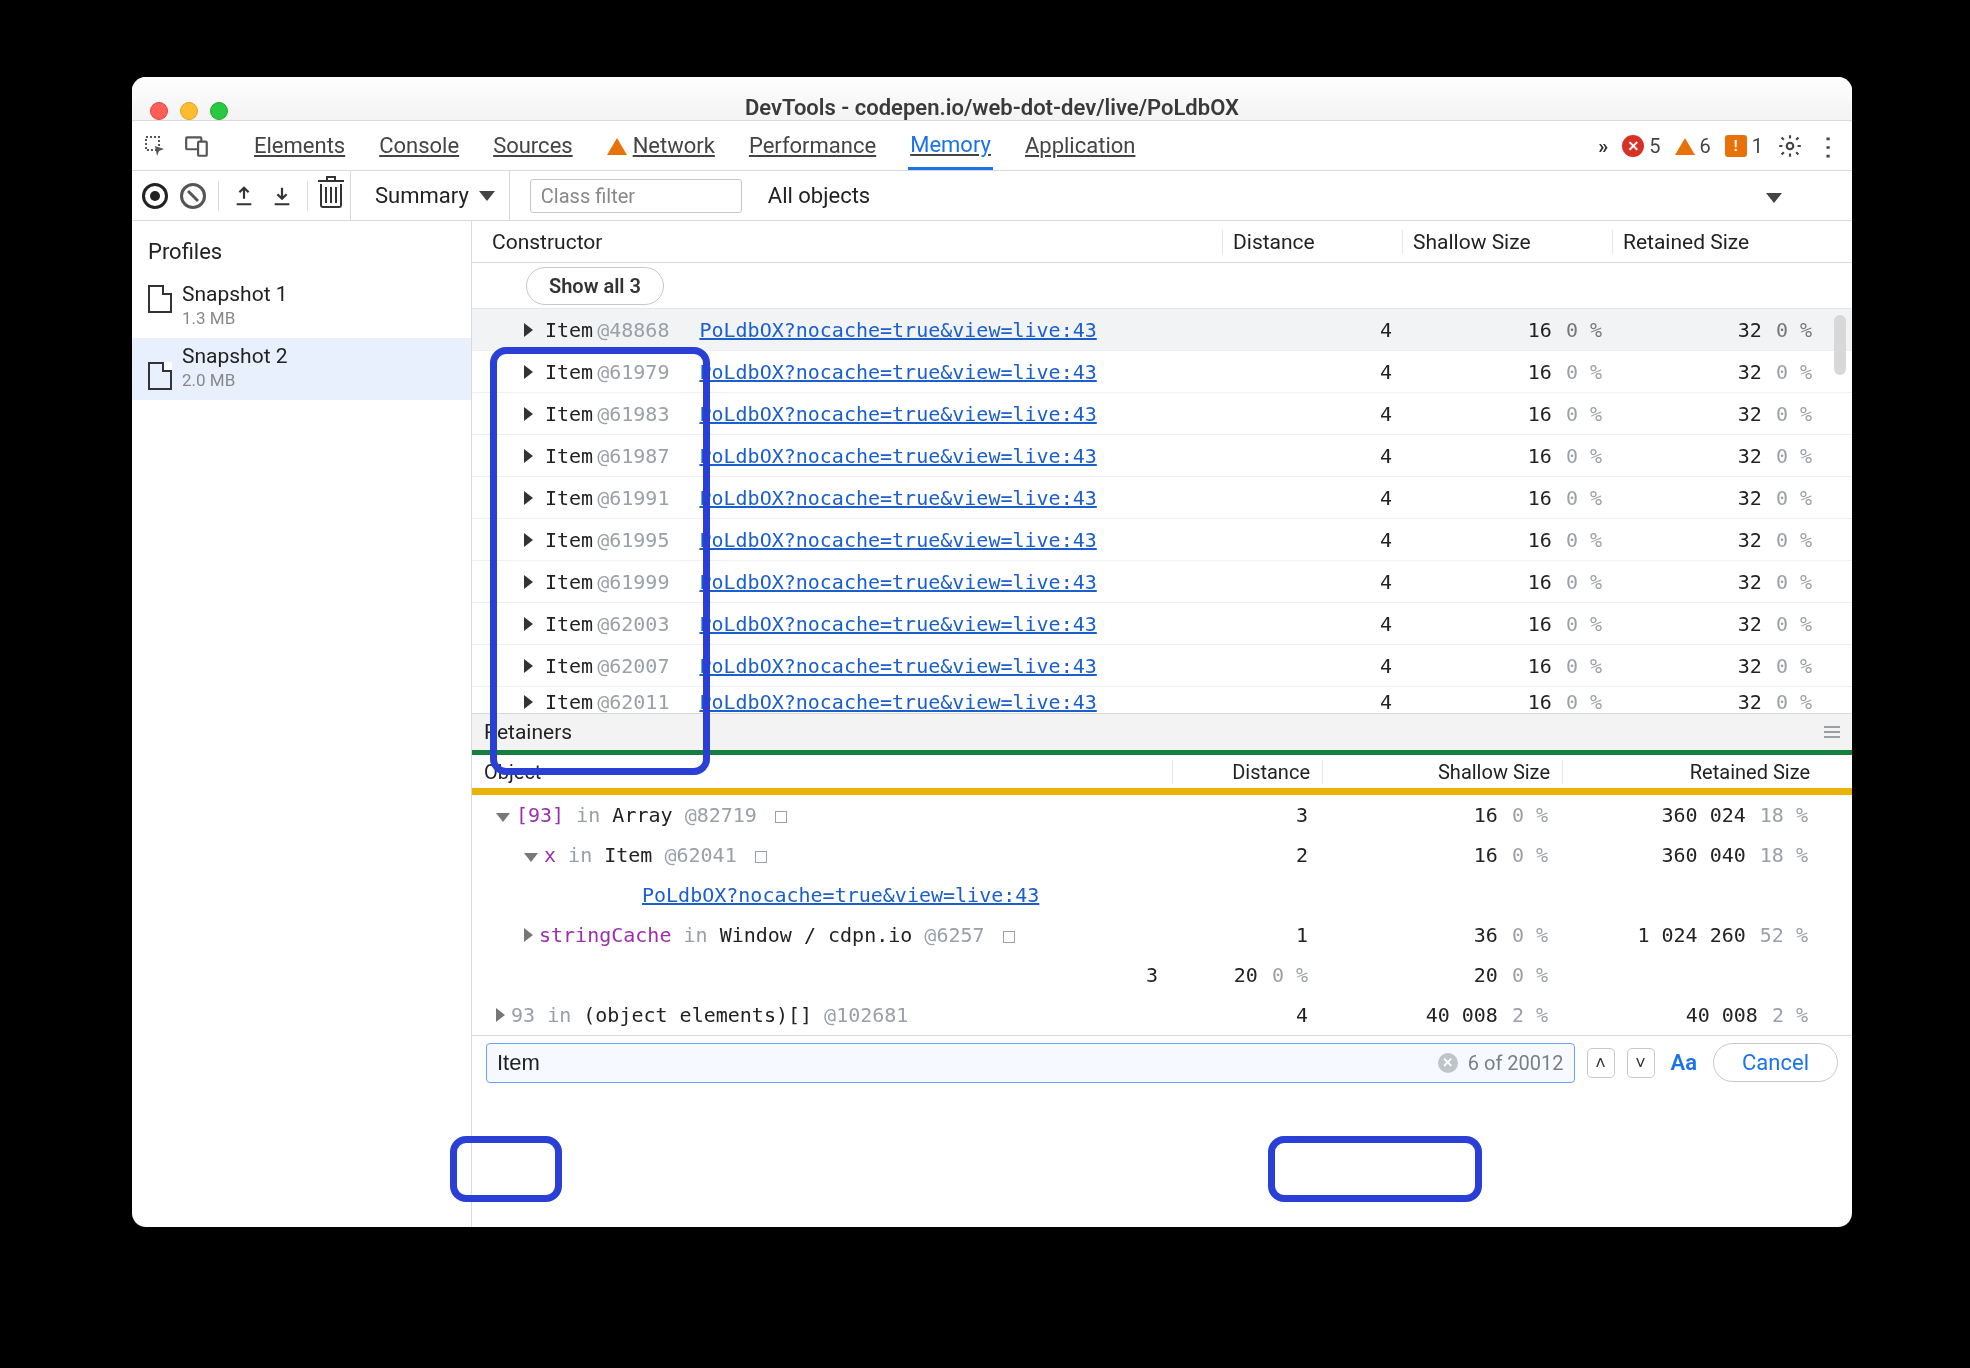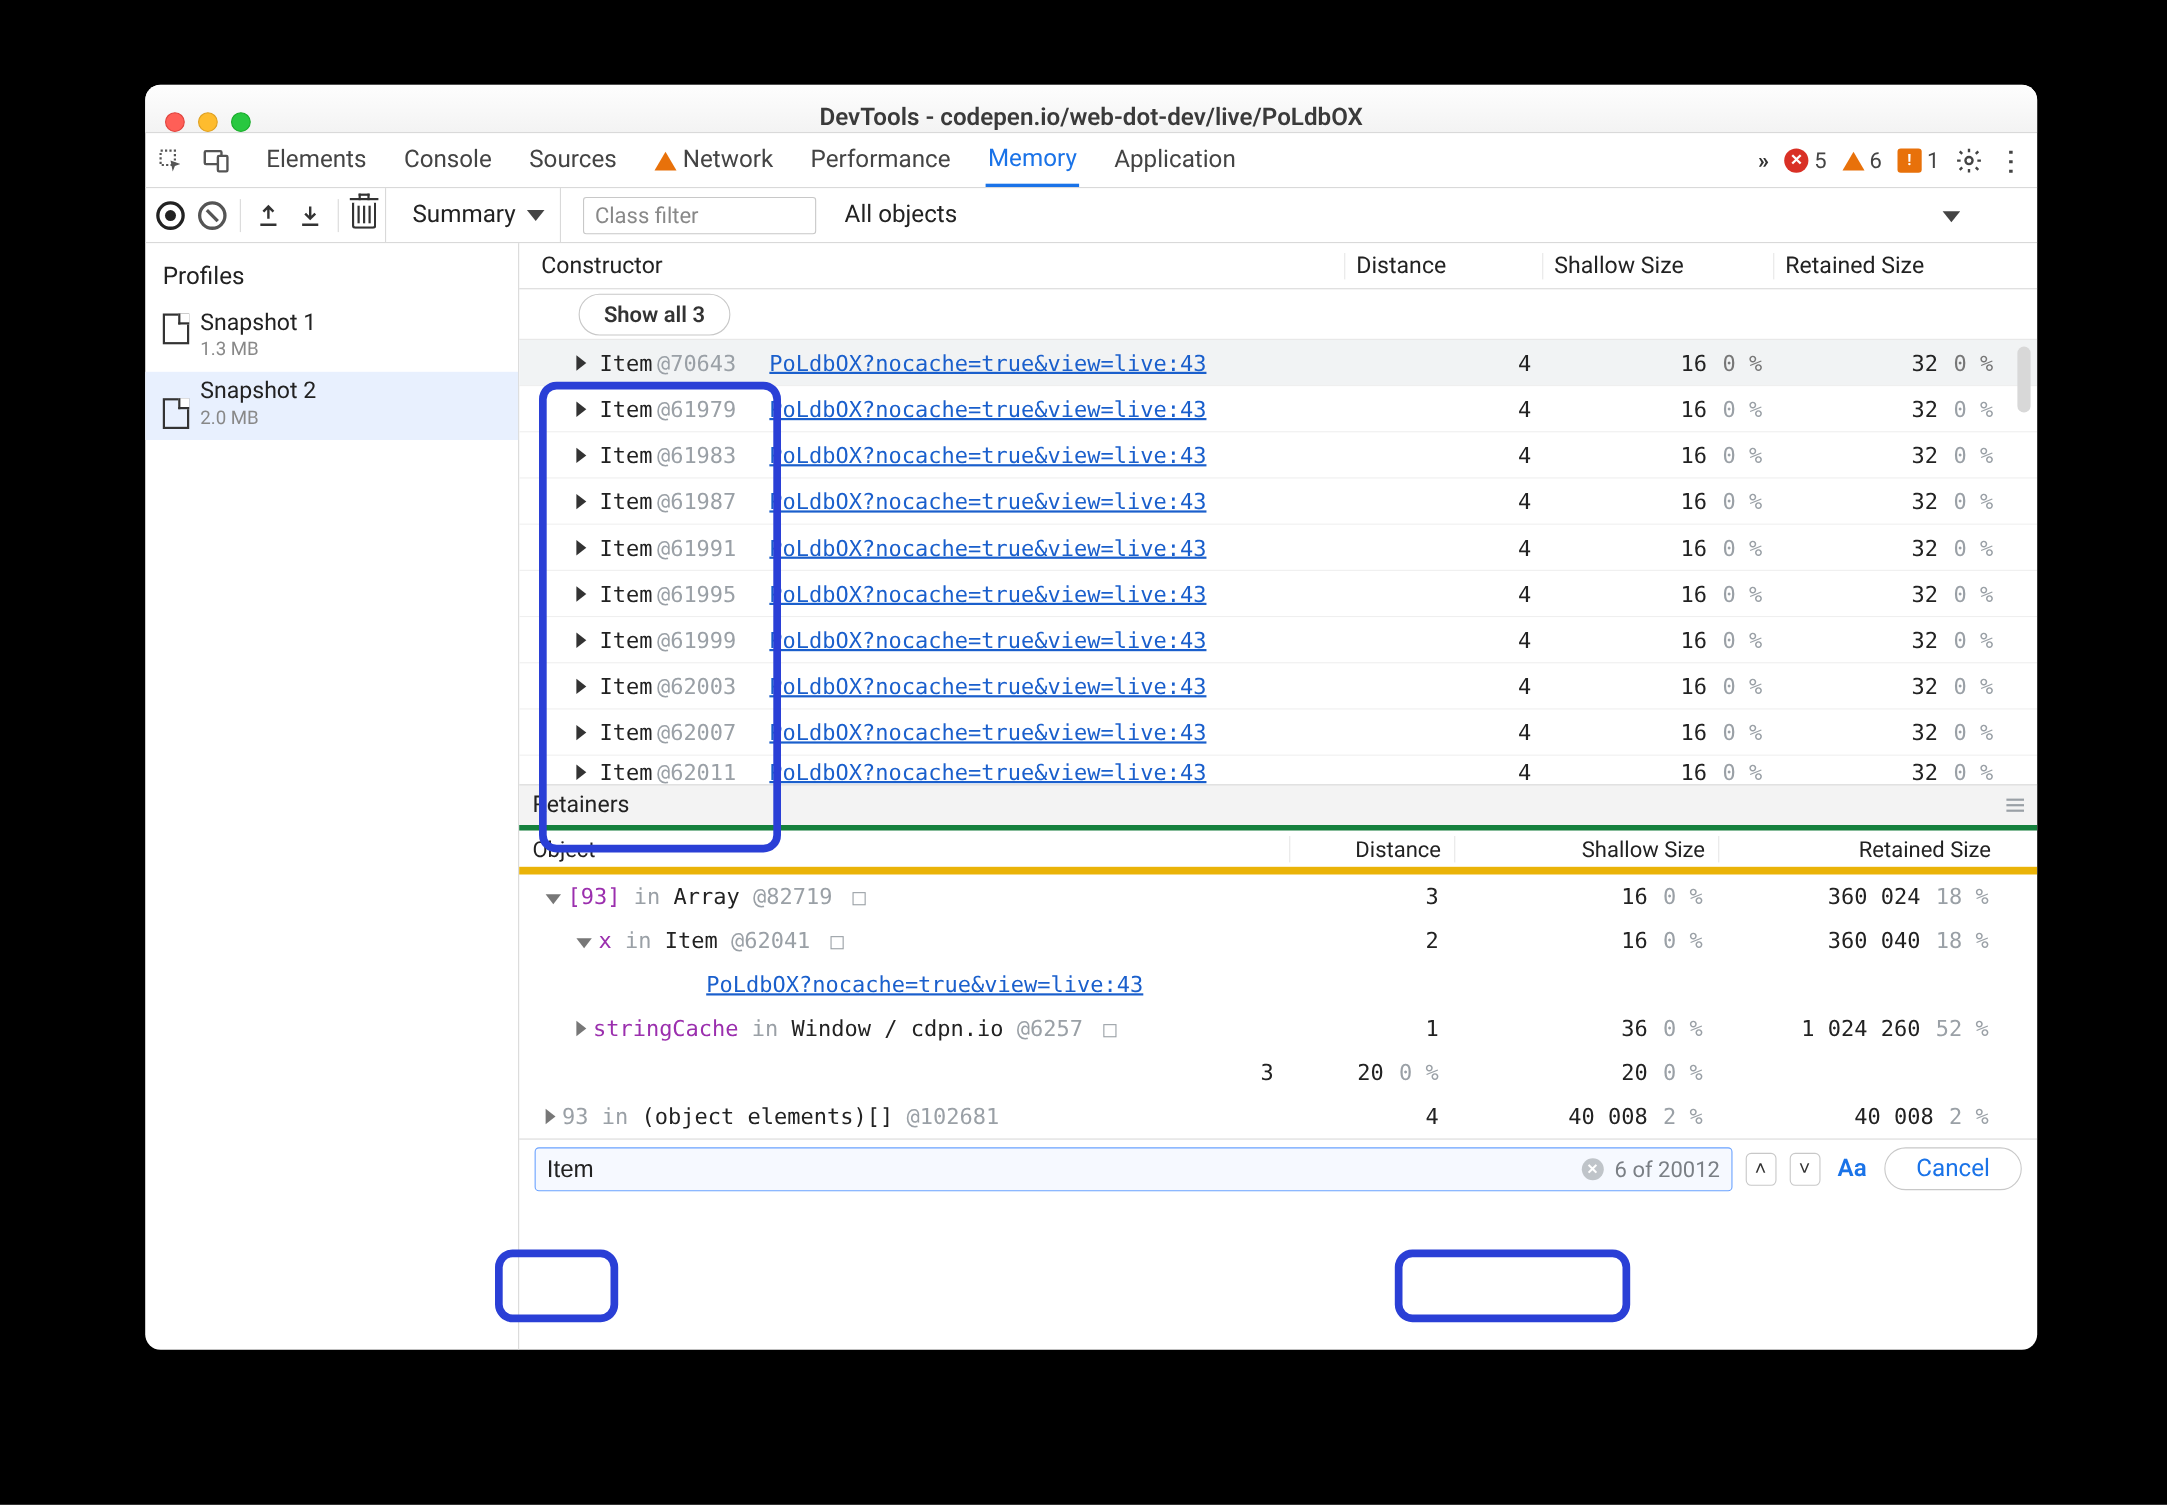--- a/index.html
+++ b/index.html
@@ -54,21 +54,21 @@
     display:flex;
     align-items:center;
     border-bottom: 1px solid #d9d9d9;
     padding: 0 12px 0 8px;
     gap: 12px;
     color:#444;
   }
   .tabstrip .icon-inspect, .tabstrip .icon-device {
     width: 30px; height: 30px; display:flex; align-items:center; justify-content:center;
   }
-  .tabs { display:flex; align-items:stretch; gap: 30px; margin-left: 16px; height:100%;}
+  .tabs { display:flex; align-items:stretch; gap: 30px; margin-left: 28px; height:100%;text-decoration:underline;}
   .tab { display:flex; align-items:center; height:100%; padding: 0 2px; color:#444; white-space:nowrap;}
   .tab.active { color:#1a73e8; border-bottom:3px solid #1a73e8; margin-bottom:-1px;}
   .tab .warn-tri { margin-right:6px; }
   .tabstrip .right { margin-left:auto; display:flex; align-items:center; gap:14px;}
   .chev { font-size:20px; font-weight:700; color:#333;}
   .err-circle{width:22px;height:22px;border-radius:50%;background:#d93025;color:#fff;display:inline-flex;align-items:center;justify-content:center;font-size:14px;font-weight:700;}
   .warn-tri{display:inline-block;width:0;height:0;border-left:10px solid transparent;border-right:10px solid transparent;border-bottom:17px solid #e8710a; position:relative; top:1px;}
   .warn-pair{display:inline-flex;align-items:center;gap:5px;font-size:20px;}
   .hide-sq{display:inline-flex;align-items:center;justify-content:center;width:22px;height:22px;background:#e8710a;color:#fff;font-size:14px;border-radius:3px;font-weight:700;}
   .gear { width:26px;height:26px; }
@@ -320,21 +320,21 @@
       </div>
       <div class="show-band">
         <div class="show-pill">Show all 3</div>
       </div>
       <div class="rows-scroll" id="rows">
         <div class="sb-wedge"></div>
       <div class="grid-row sel">
     <div class="c-name">
       <span class="tri-right dark"></span>
       <span class="obj">Item</span>
-      <span class="oid">@70643</span>
+      <span class="oid">@48868</span>
       <a class="link">PoLdbOX?nocache=true&amp;view=live:43</a>
     </div>
     <div class="num">4</div>
     <div class="pair">
                 <span>16</span>
                 <span class="pct">0 %</span>
               </div>
     <div class="pair">
                 <span>32</span>
                 <span class="pct">0 %</span>

